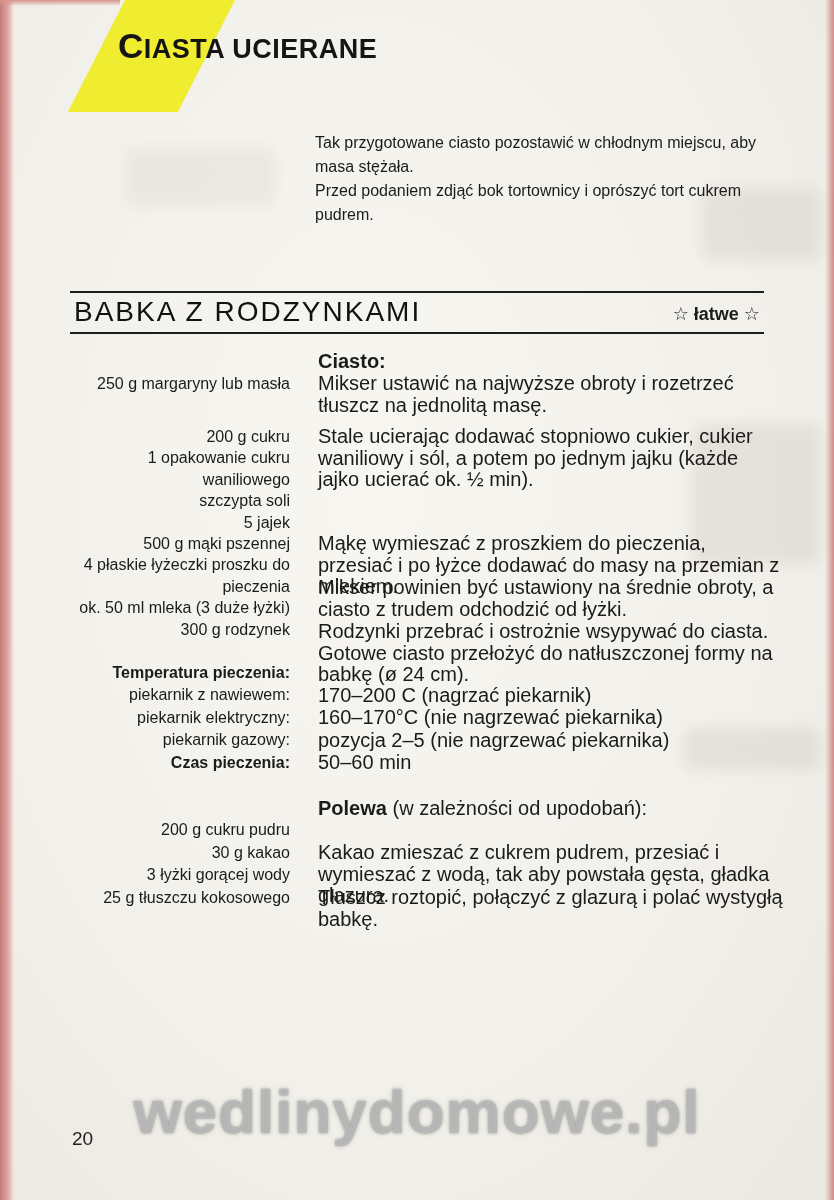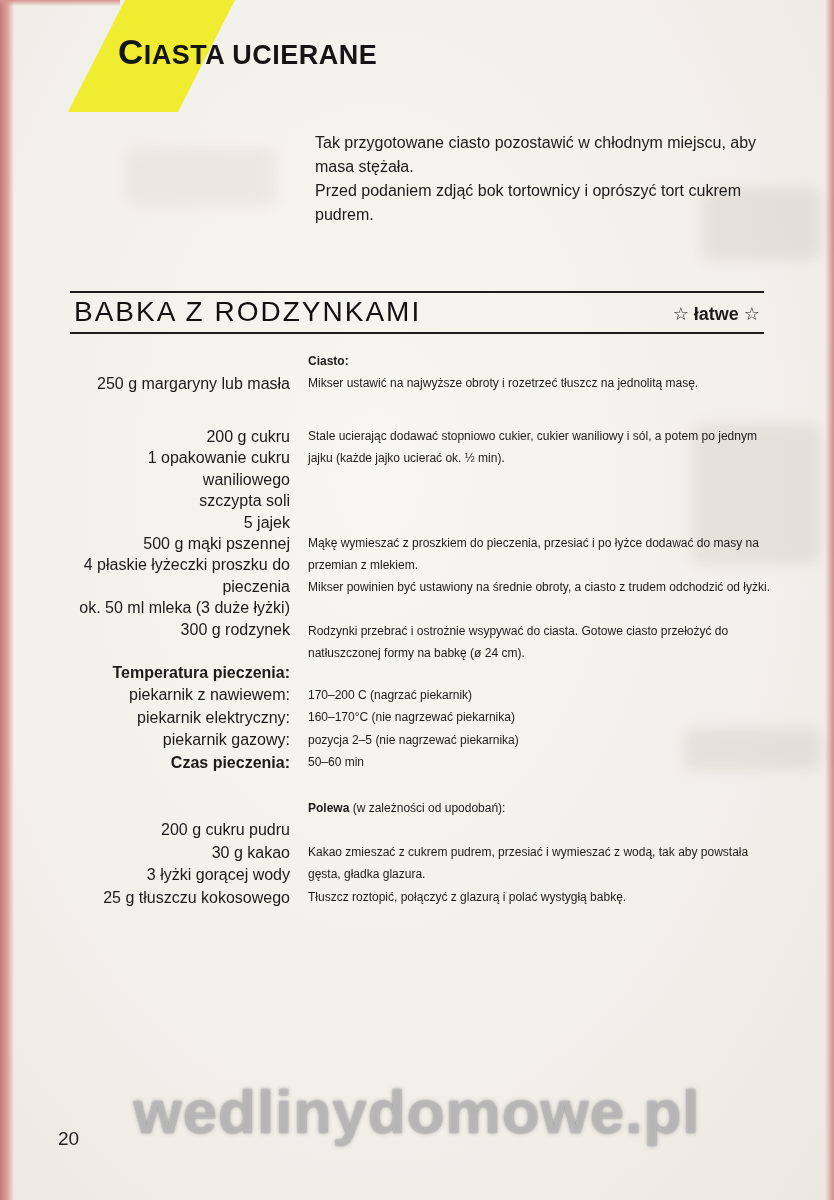--- a/index.html
+++ b/index.html
@@ -22,56 +22,56 @@
     background:linear-gradient(180deg,#d8928e,rgba(216,146,142,0));}
   .smudge{position:absolute;background:rgba(156,148,134,0.16);filter:blur(7px);border-radius:10px;}
   .sm-a{left:702px;top:188px;width:118px;height:72px;}
   .sm-b{left:692px;top:424px;width:128px;height:140px;}
   .sm-c{left:684px;top:728px;width:136px;height:42px;}
   .sm-d{left:126px;top:148px;width:150px;height:58px;background:rgba(156,148,134,0.10);}
 
   
   .yellow-band{position:absolute;left:125px;top:0;width:110px;height:112px;
     background:#f0ec30;transform:skewX(-27deg);transform-origin:0 0;}
-  .chapter-title{position:absolute;left:118px;top:32px;margin:0;
+  .chapter-title{position:absolute;left:118px;top:26px;margin:0;
     font-size:27px;line-height:40px;font-weight:bold;letter-spacing:0.5px;color:#151515;}
   .chapter-title .cap{font-size:35px;}
 
   
   .intro{position:absolute;left:315px;top:131px;width:465px;font-size:16px;line-height:24px;}
   .intro p{margin:0;}
 
   
   .rule{position:absolute;left:70px;width:694px;background:#1d1d1d;}
   .rule-top{top:291px;height:2px;}
   .rule-bottom{top:332px;height:2px;}
   .recipe-title{position:absolute;left:74px;top:296px;font-size:28px;letter-spacing:2px;
     font-weight:normal;color:#111;}
   .difficulty{position:absolute;right:74px;top:303px;font-size:18px;font-weight:bold;}
 
   
   .ing{position:absolute;left:65px;width:225px;text-align:right;font-size:16px;line-height:21.4px;}
-  .step{position:absolute;left:308px;width:465px;font-size:12px;line-height:21.5px;}
+  .step{position:absolute;left:318px;width:465px;font-size:20px;line-height:21.5px;}
   .bold{font-weight:bold;}
 
   .blk1{top:373px;} .blk2{top:426px;} .blk3{top:533px;}
   .bake{top:662px;line-height:22.4px;}
   .blk4{top:819px;line-height:22.6px;}
 
   .s0{top:351px;} .s1{top:373px;} .s2{top:426px;} .s3{top:533px;} .s4{top:577px;} .s5{top:621px;}
   .bakevals{top:684px;line-height:22.4px;}
   .glazehead{top:798px;}
   .g1{top:842px;} .g2{top:887px;}
 
   
   .watermark{position:absolute;left:50px;top:1076px;width:734px;text-align:center;
     font-size:62px;font-weight:bold;letter-spacing:1px;
     color:rgba(255,255,255,0.5);
     text-shadow:0 0 1px rgba(100,100,100,0.9),0 0 4px rgba(120,120,120,0.55);}
-  .page-number{position:absolute;left:58px;top:1128px;font-size:19px;color:#222;}
+  .page-number{position:absolute;left:72px;top:1128px;font-size:19px;color:#222;}
 </style>
 </head>
 <body>
 
 <div class="page">
 
   <div class="edge-left"></div>
   <div class="edge-right"></div>
   <div class="edge-top"></div>
   <div class="smudge sm-a"></div>

